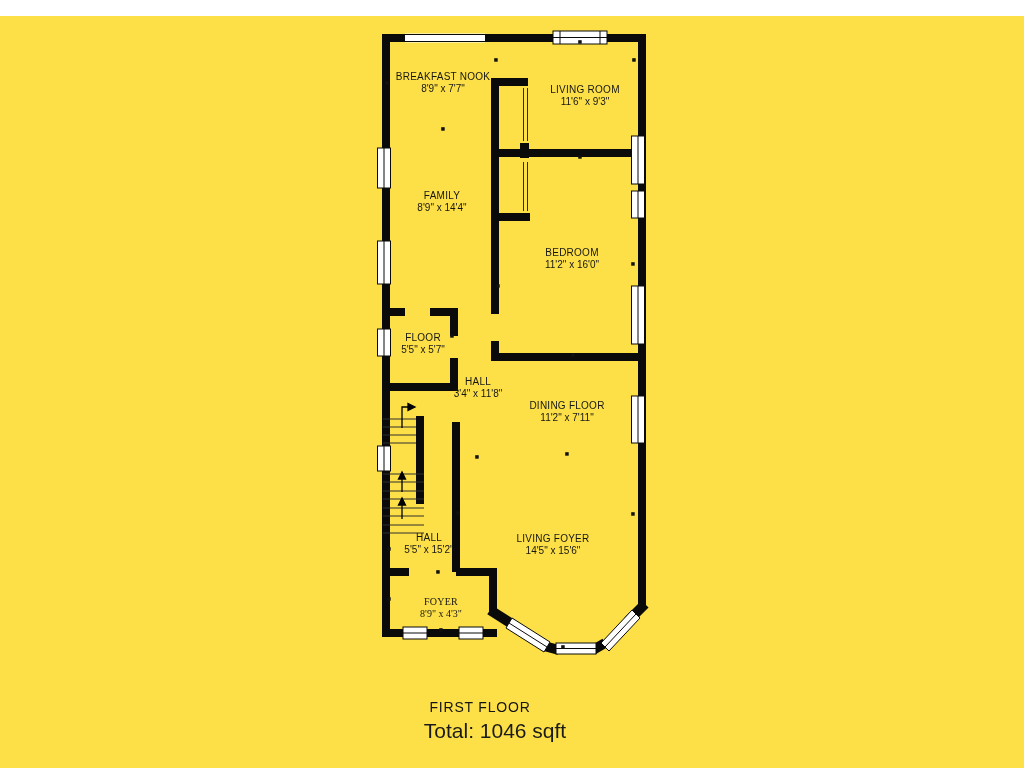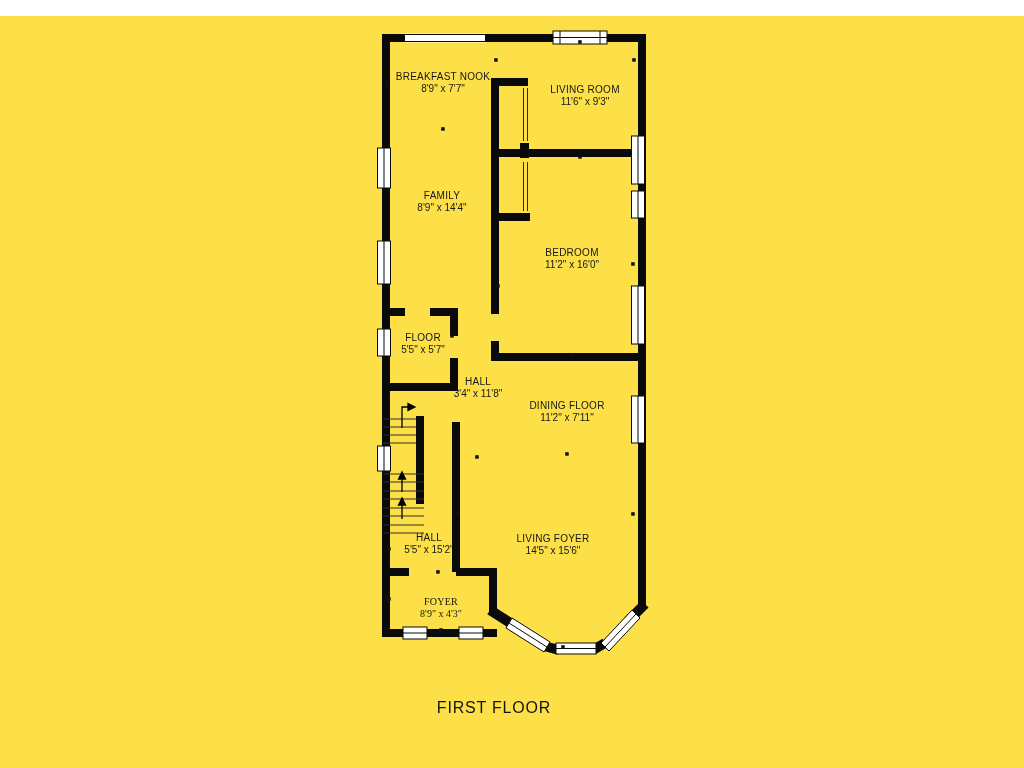--- a/index.html
+++ b/index.html
@@ -16,23 +16,23 @@
     position:absolute;
     transform:translateX(-50%);
     text-align:center;
     color:#161616;
     white-space:nowrap;
     line-height:12px;
   }
   .room-name{display:block;font-size:10px;letter-spacing:.25px;}
   .room-dims{display:block;font-size:10px;margin-top:0px;}
   .floor-title{
-    position:absolute;left:494px;top:683px;
+    position:absolute;left:480px;top:683px;
     transform:translateX(-50%);
-    font-size:16px;letter-spacing:.8px;color:#141414;
+    font-size:14px;letter-spacing:.8px;color:#141414;
     white-space:nowrap;
   }
   .total-title{
     position:absolute;left:495px;top:703px;
     transform:translateX(-50%);
     font-size:21px;color:#1a1a1a;
     white-space:nowrap;
   }
 </style>
 </head>
@@ -238,14 +238,15 @@
   <div class="room-label" style="left:553px;top:517px;">
     <span class="room-name">LIVING FOYER</span>
     <span class="room-dims">14'5" x 15'6"</span>
   </div>
   <div class="room-label" style="left:441px;top:580px;font-family:Liberation Serif, serif;">
     <span class="room-name">FOYER</span>
     <span class="room-dims">8'9" x 4'3"</span>
   </div>
 
   <div class="floor-title">FIRST FLOOR</div>
+  <div class="total-title">Total: 1046 sqft</div>
 
 </div>
 
 </body></html>

